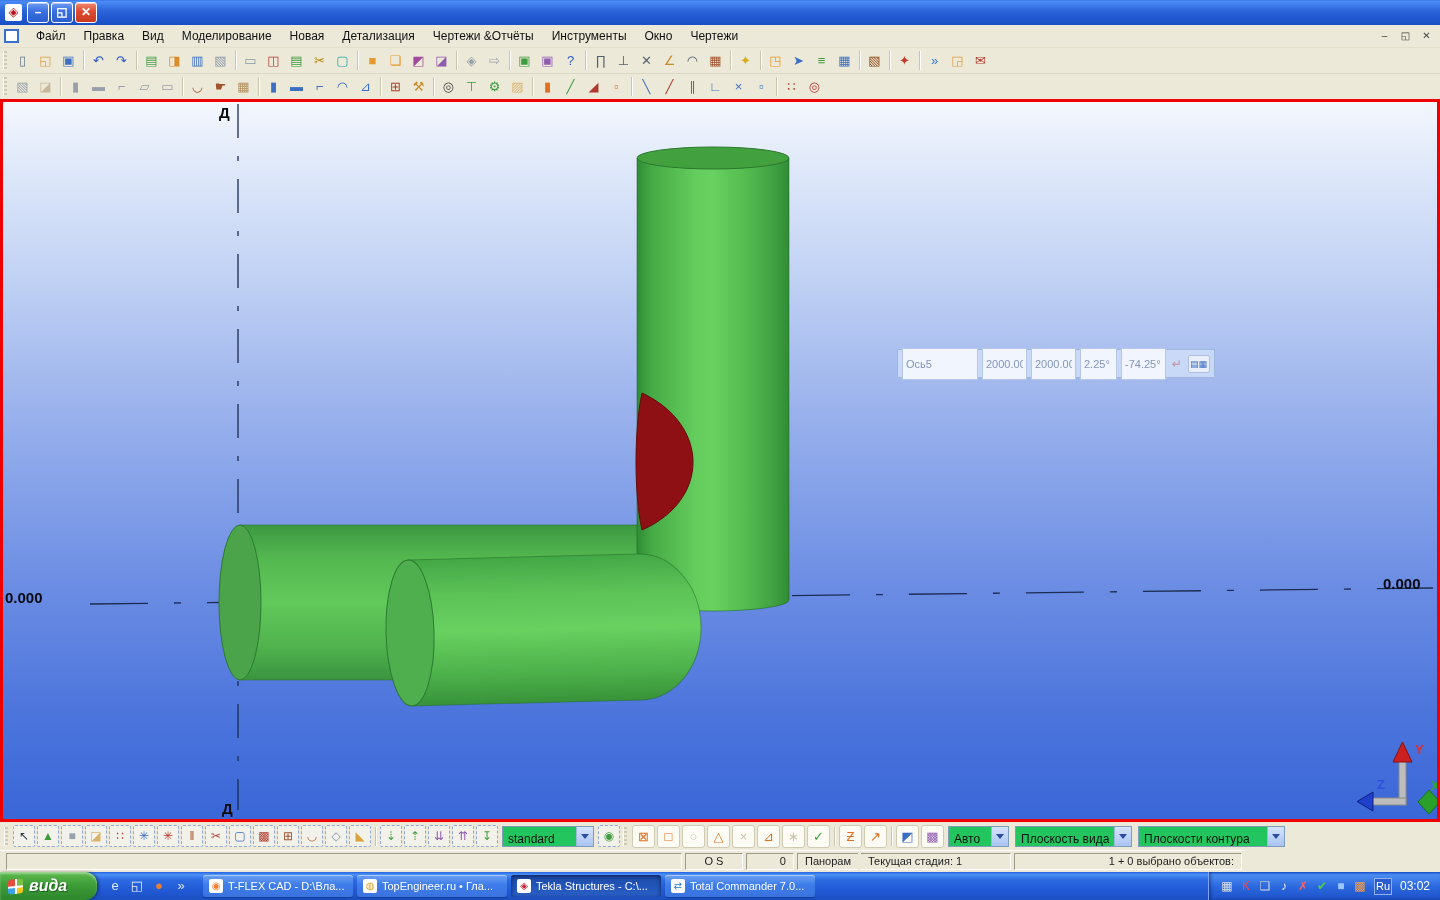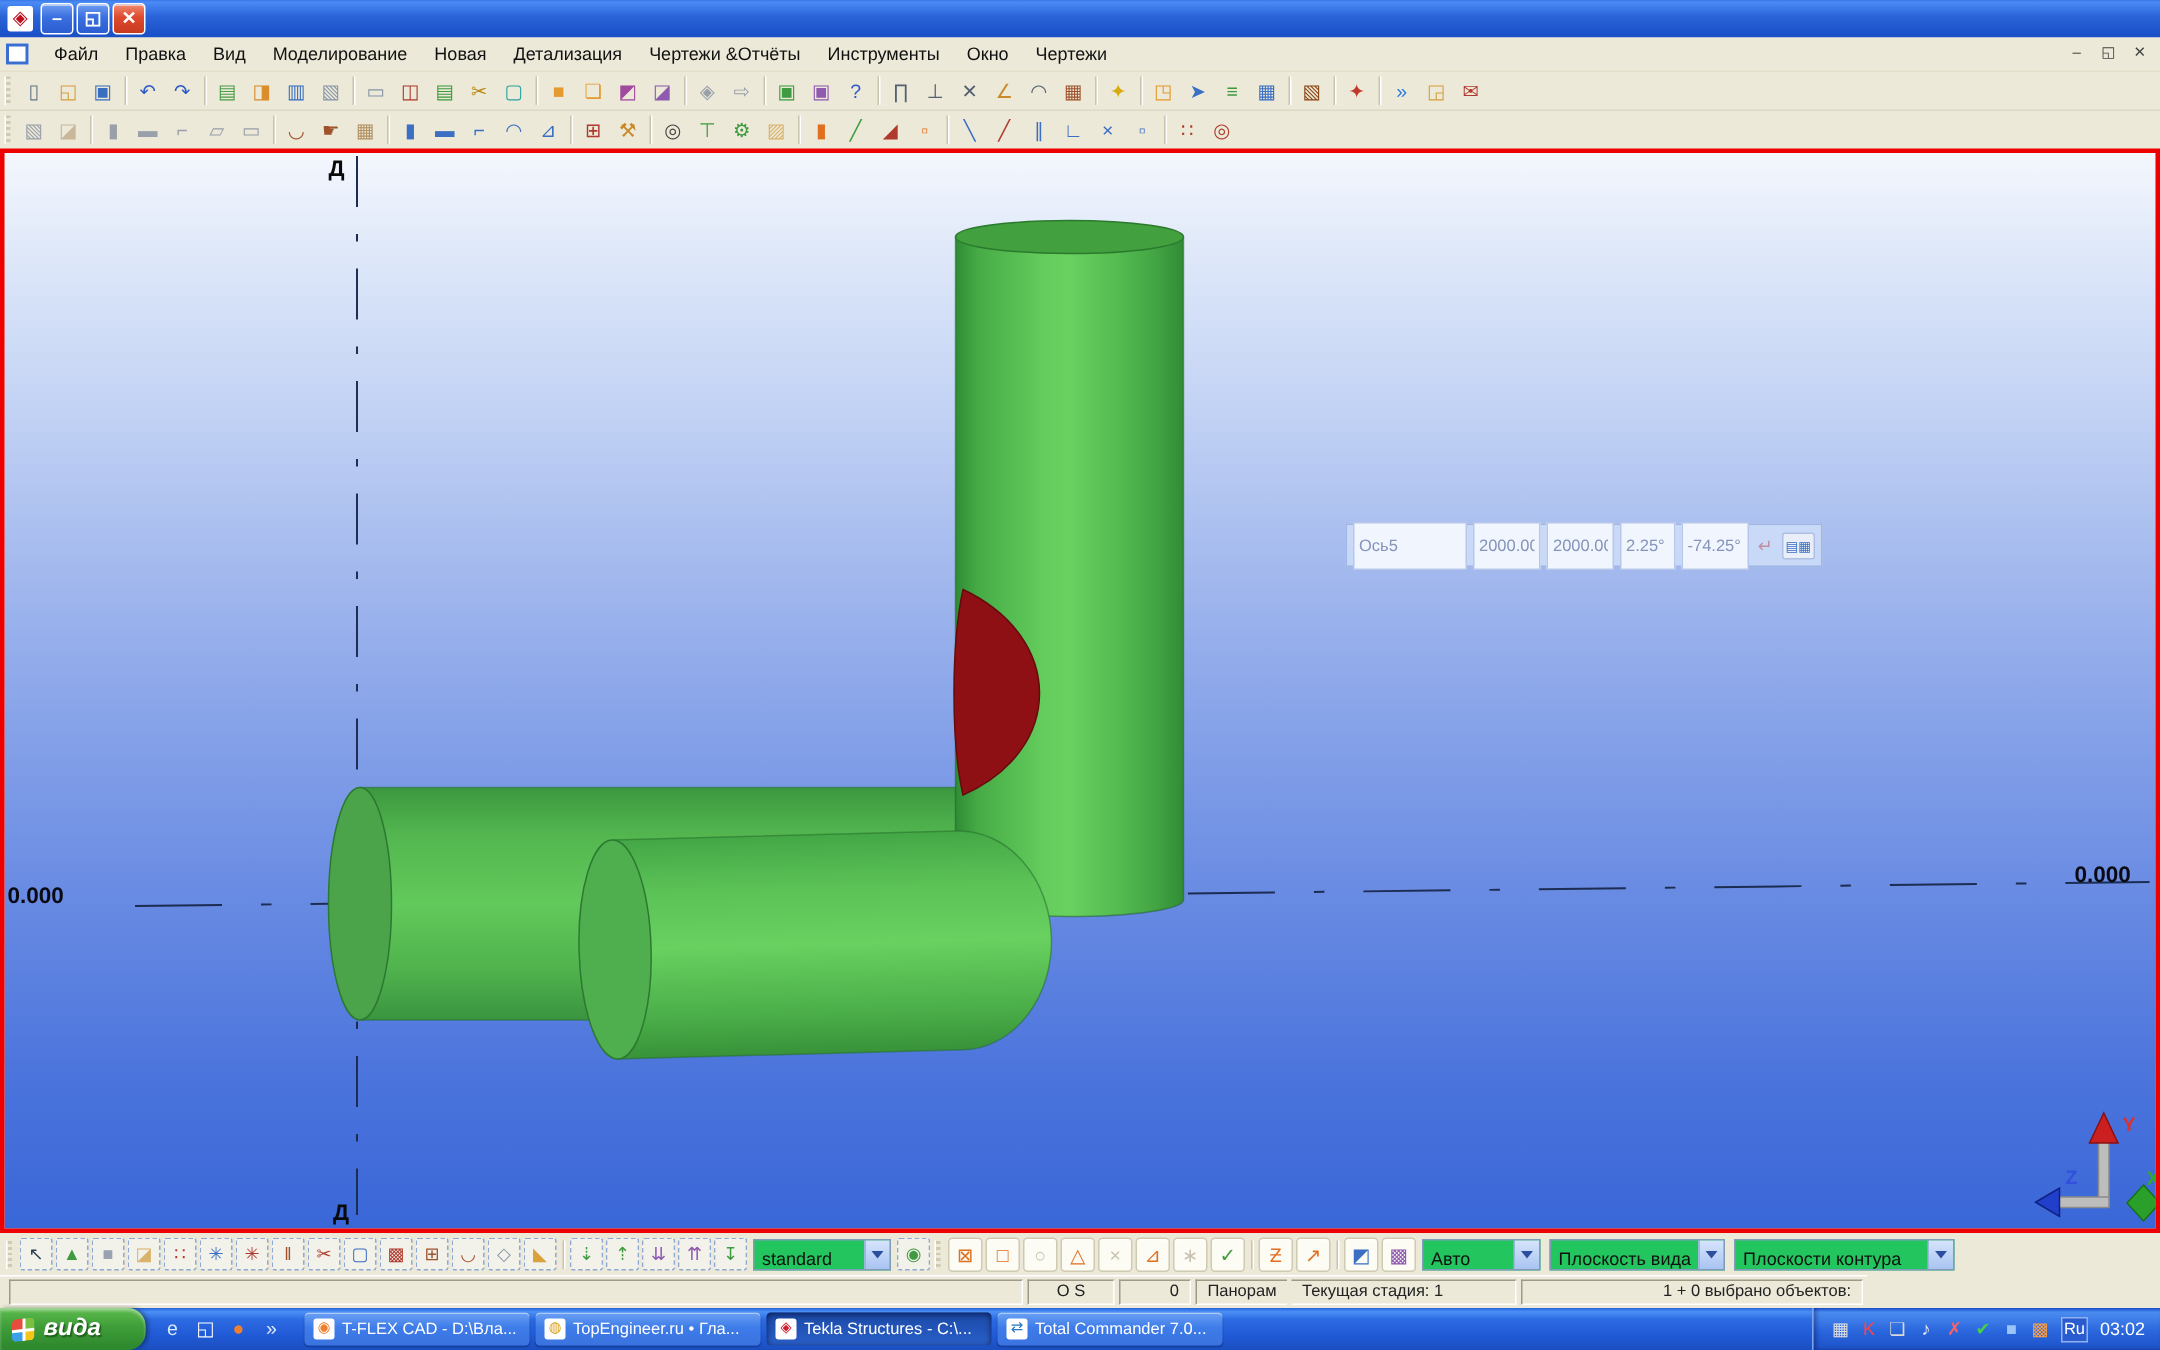--- a/index.html
+++ b/index.html
@@ -56,21 +56,21 @@
     display:flex; align-items:center; padding:0 2px; }
   .bbtn { width:22px; height:22px; border:1px dashed #8fa9d4; border-radius:2px; background:#f3f2ea;
     font-size:12px; line-height:20px; text-align:center; margin:0 1px; flex:0 0 auto; }
   .obtn { width:23px; height:23px; border:1px solid #cfcab2; border-radius:3px; background:#fcfbf4;
     font-size:13px; line-height:21px; text-align:center; margin:0 1px; box-shadow:inset 0 1px 0 #fff; flex:0 0 auto; }
   .combo { display:flex; align-items:flex-end; height:21px; background:#22c55e; border:1px solid #7f9db9;
     font-size:12px; color:#111; padding-left:5px; margin:0 3px; flex:0 0 auto; }
   .combo-arrow { width:17px; height:19px; margin-left:auto; border-left:1px solid #9db9d9;
     background:linear-gradient(180deg,#d6e4fc,#a9c4f2); display:flex; align-items:center; justify-content:center; }
   .tri { width:0; height:0; border:4px solid transparent; border-top:5px solid #2b4f9e; margin-top:4px; }
-  .w-std { width:92px; } .w-auto { width:79px; } .w-plane { width:117px; } .w-contour { width:147px; }
+  .w-std { width:92px; } .w-auto { width:61px; } .w-plane { width:117px; } .w-contour { width:147px; }
 
   
   .statusbar { position:absolute; left:0; top:850px; width:1245px; height:22px; background:#ece9d8;
     border-top:1px solid #fff; display:flex; align-items:center; padding:2px 3px; }
   .scell { border:1px solid; border-color:#9e9a87 #fff #fff #9e9a87; height:17px; line-height:15px;
     padding:0 7px; font-size:11px; color:#222; margin-left:3px; white-space:nowrap; }
   .scell.fill { flex:1; border-color:#9e9a87 #fff #fff #9e9a87; }
 
   
   .taskbar { position:absolute; left:0; top:872px; width:1440px; height:28px;

